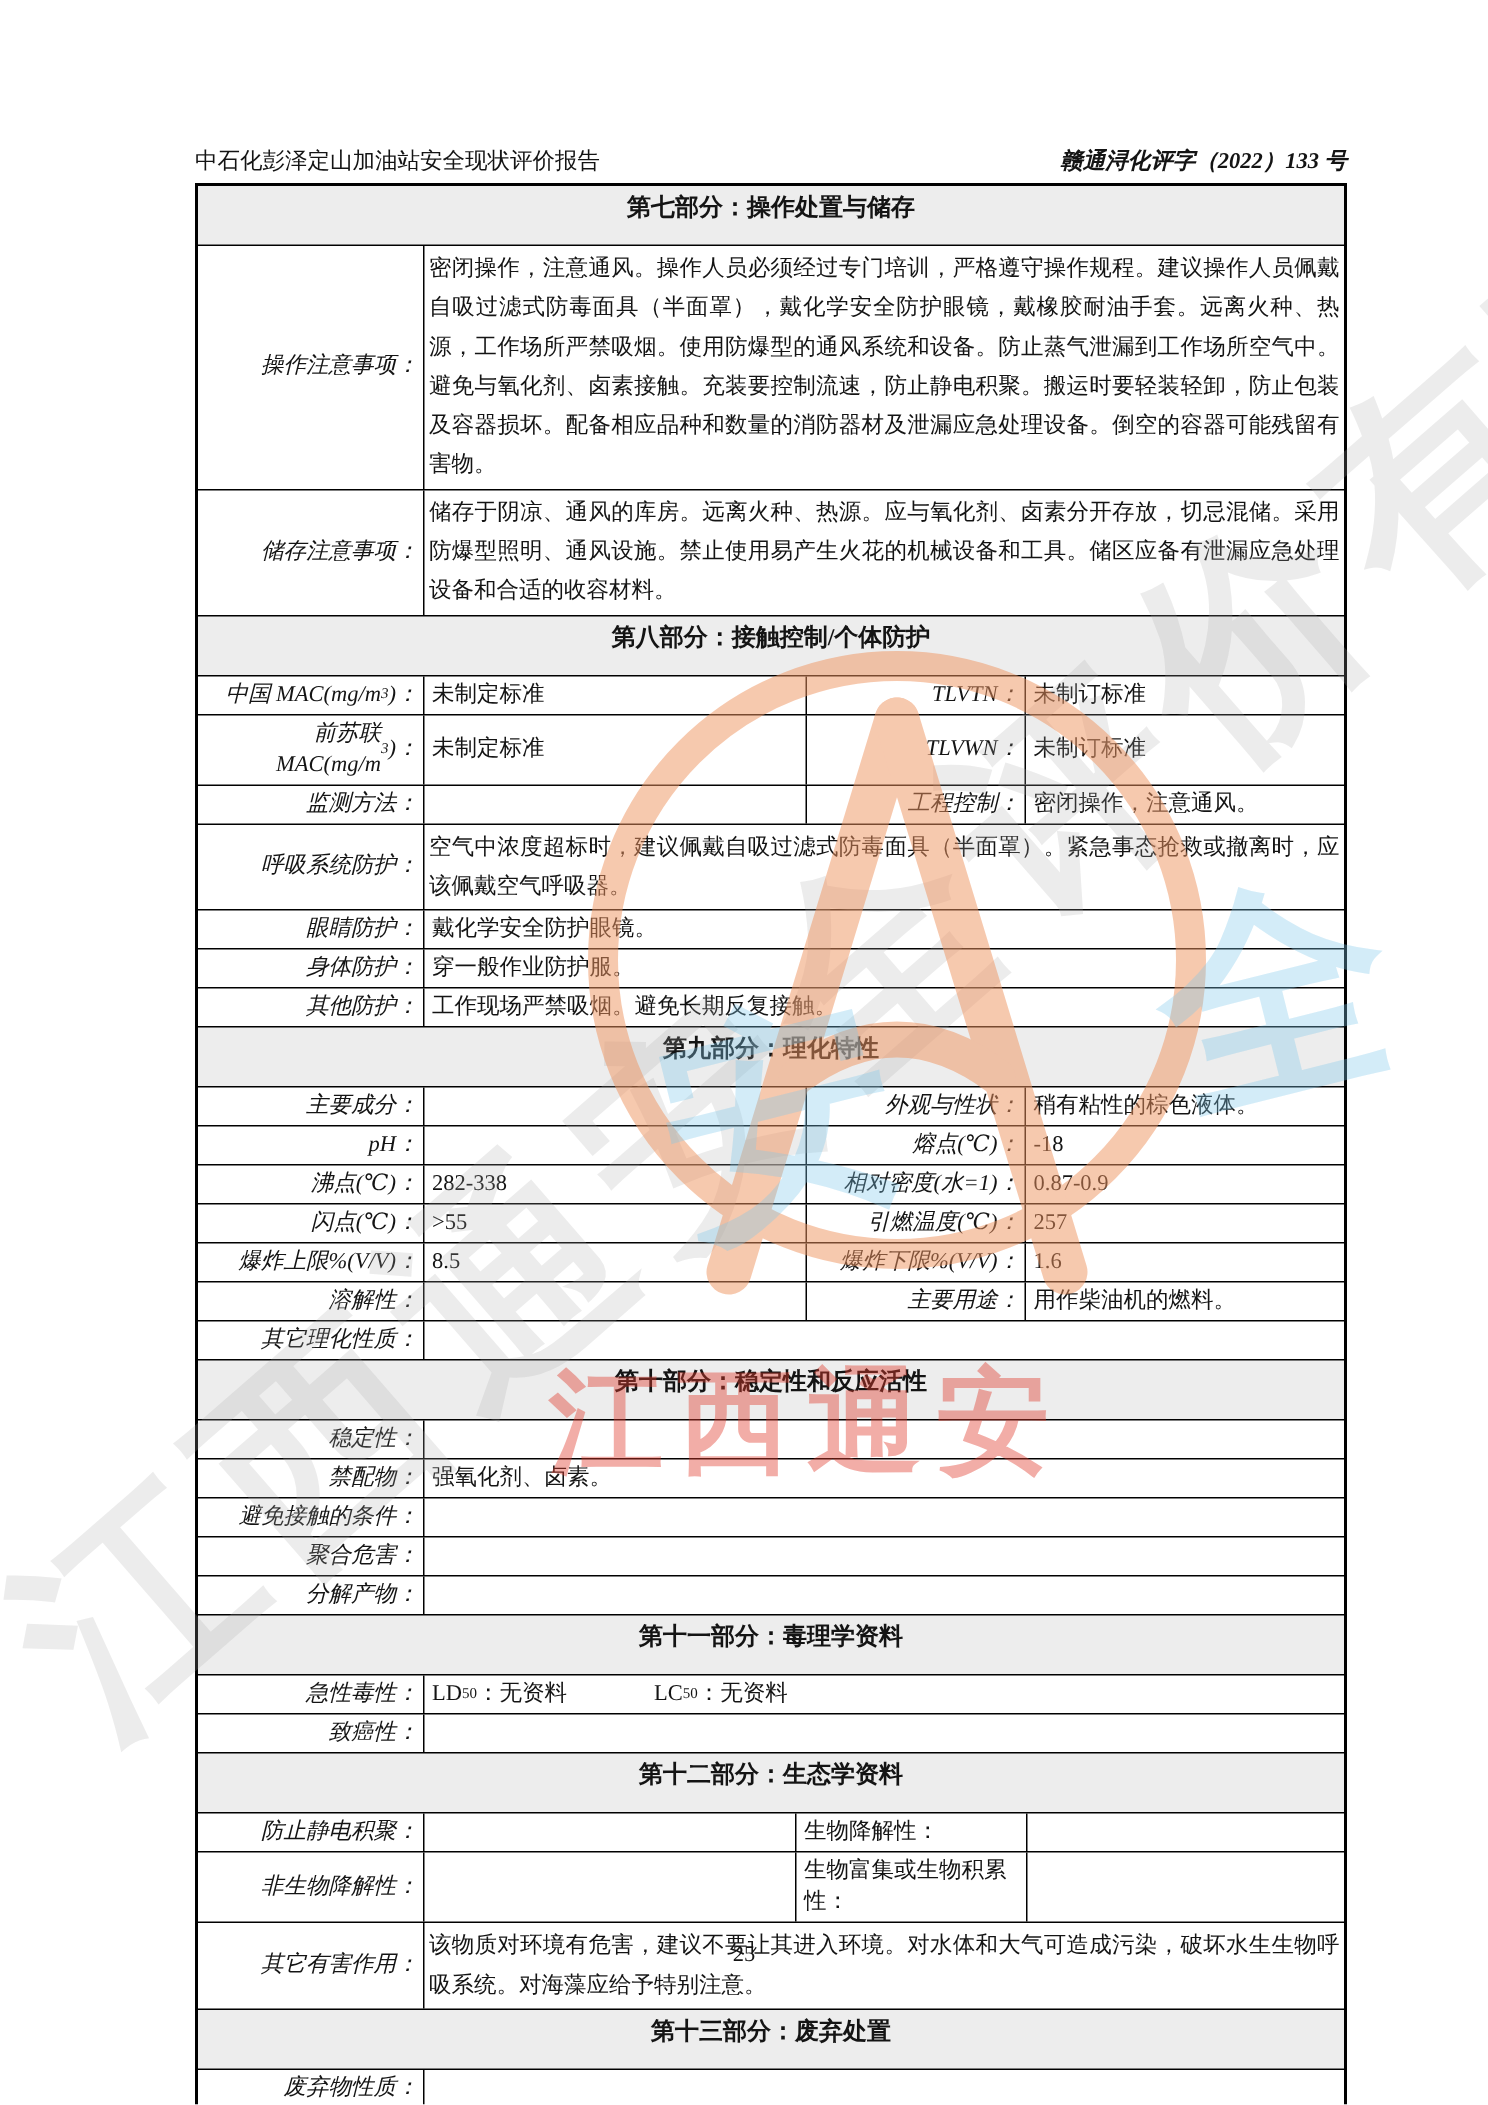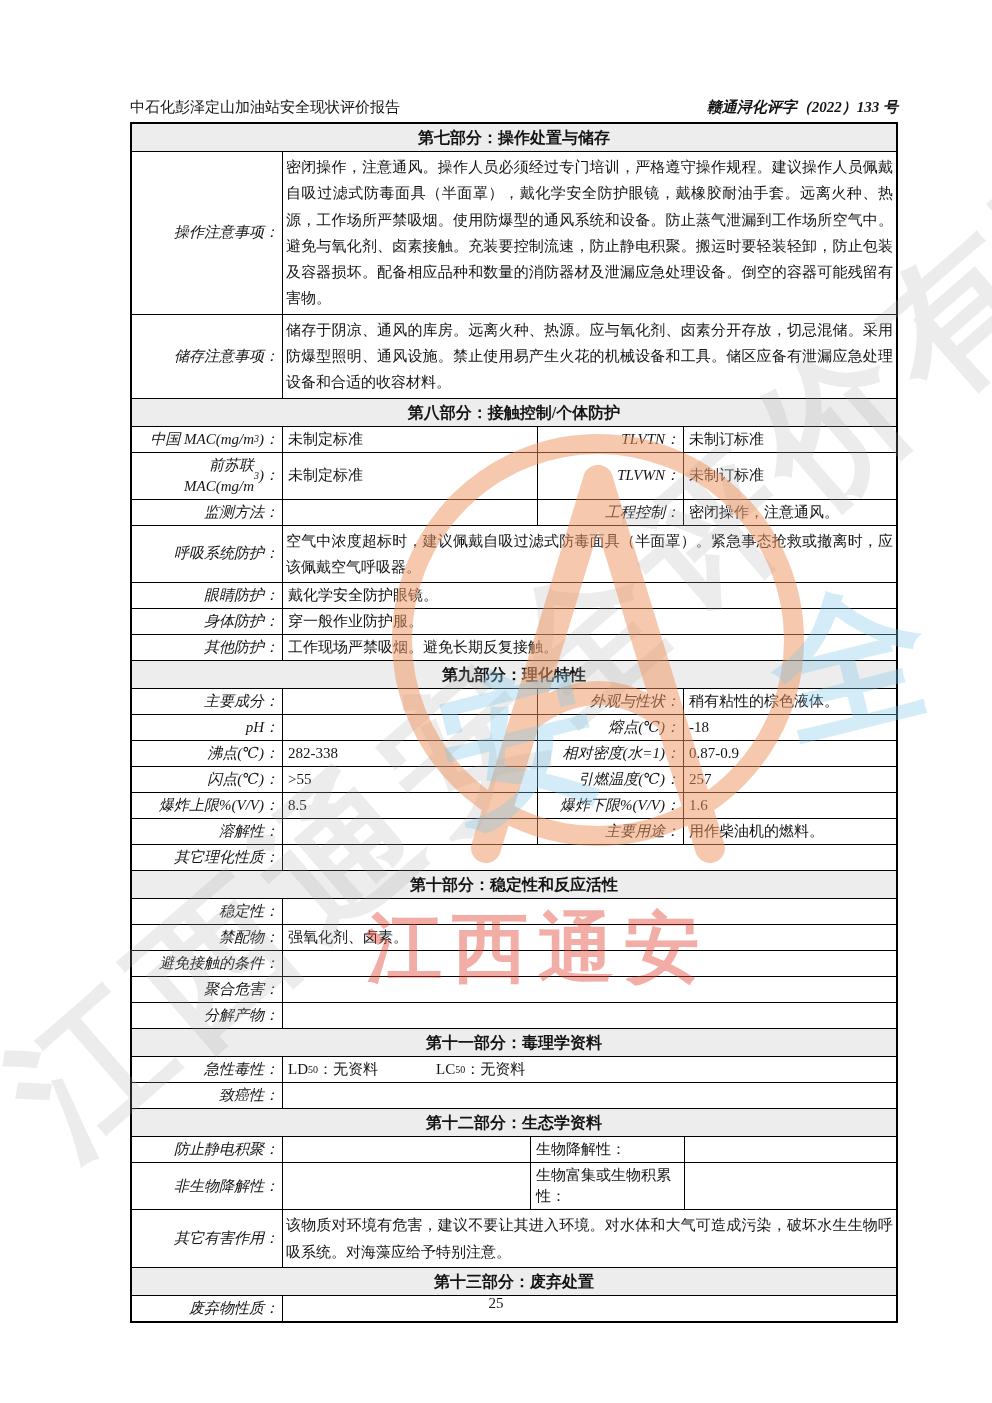--- a/index.html
+++ b/index.html
@@ -15,21 +15,21 @@
   }
   .doc-header .right{font-weight:bold;font-style:italic;}
   
   .doc-table{
     position:absolute;left:130px;top:122px;width:764px;
     border:2px solid #000;background:transparent;z-index:1;
   }
   .row{display:grid;border-top:1px solid #000;}
   .row:first-child{border-top:none;}
   .r-sec{display:block;background:#ededed;text-align:center;font-weight:bold;
-         font-size:16px;padding:4px 0 2px 0;min-height:20px;}
+         font-size:16px;padding:4px 0 14px 0;min-height:20px;}
   .r2 {grid-template-columns:150px 1fr;}
   .r4a{grid-template-columns:150px 255px 146px 1fr;}
   .r4c{grid-template-columns:150px 248px 154px 1fr;}
   .c{border-left:1px solid #000;padding:2px 5px;min-height:23px;
      display:flex;align-items:center;font-size:15px;line-height:21px;box-sizing:border-box;}
   .c:first-child{border-left:none;}
   .lab{justify-content:flex-end;text-align:right;padding-right:3px;font-style:italic;}
   .lab2l{justify-content:flex-start;text-align:left;}
   .val{justify-content:flex-start;}
   .para{display:block;line-height:26.3px;text-align:justify;padding:2px 3px;}

